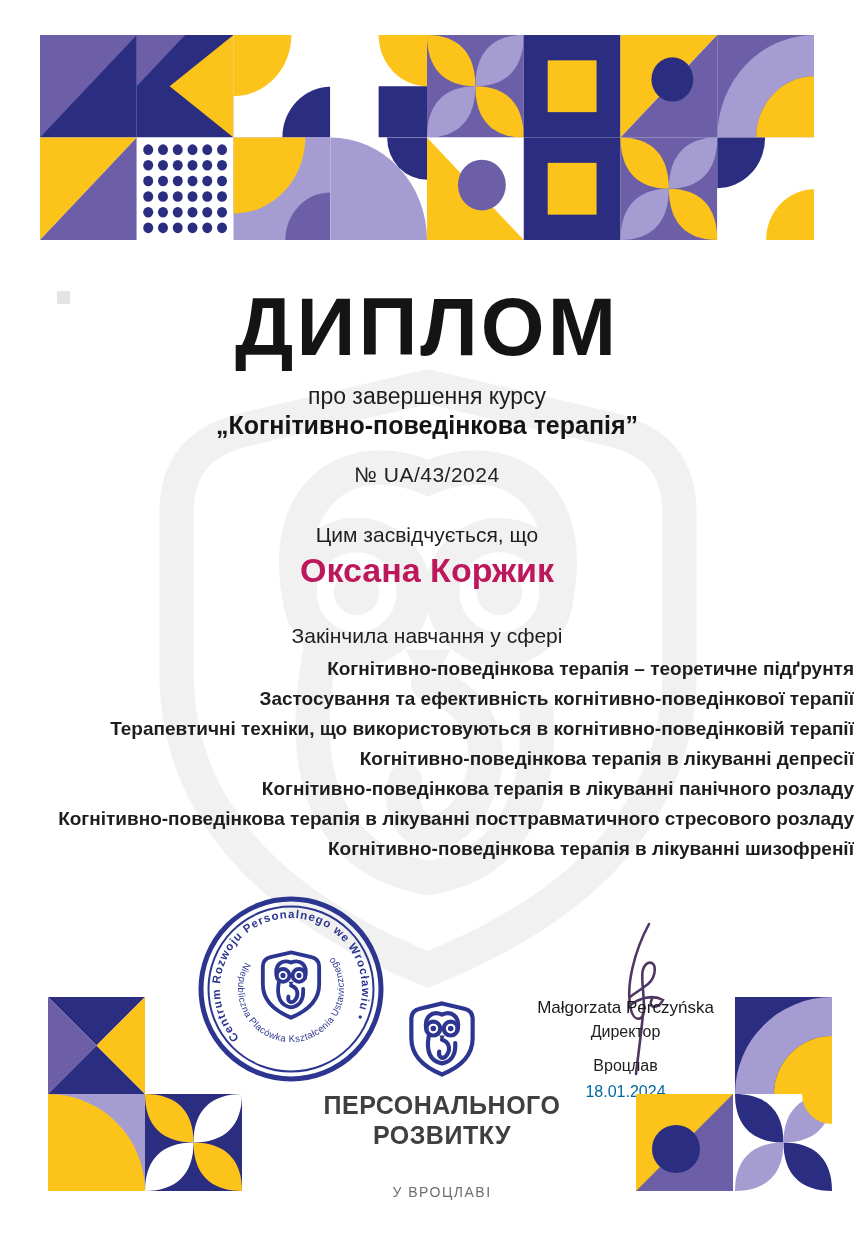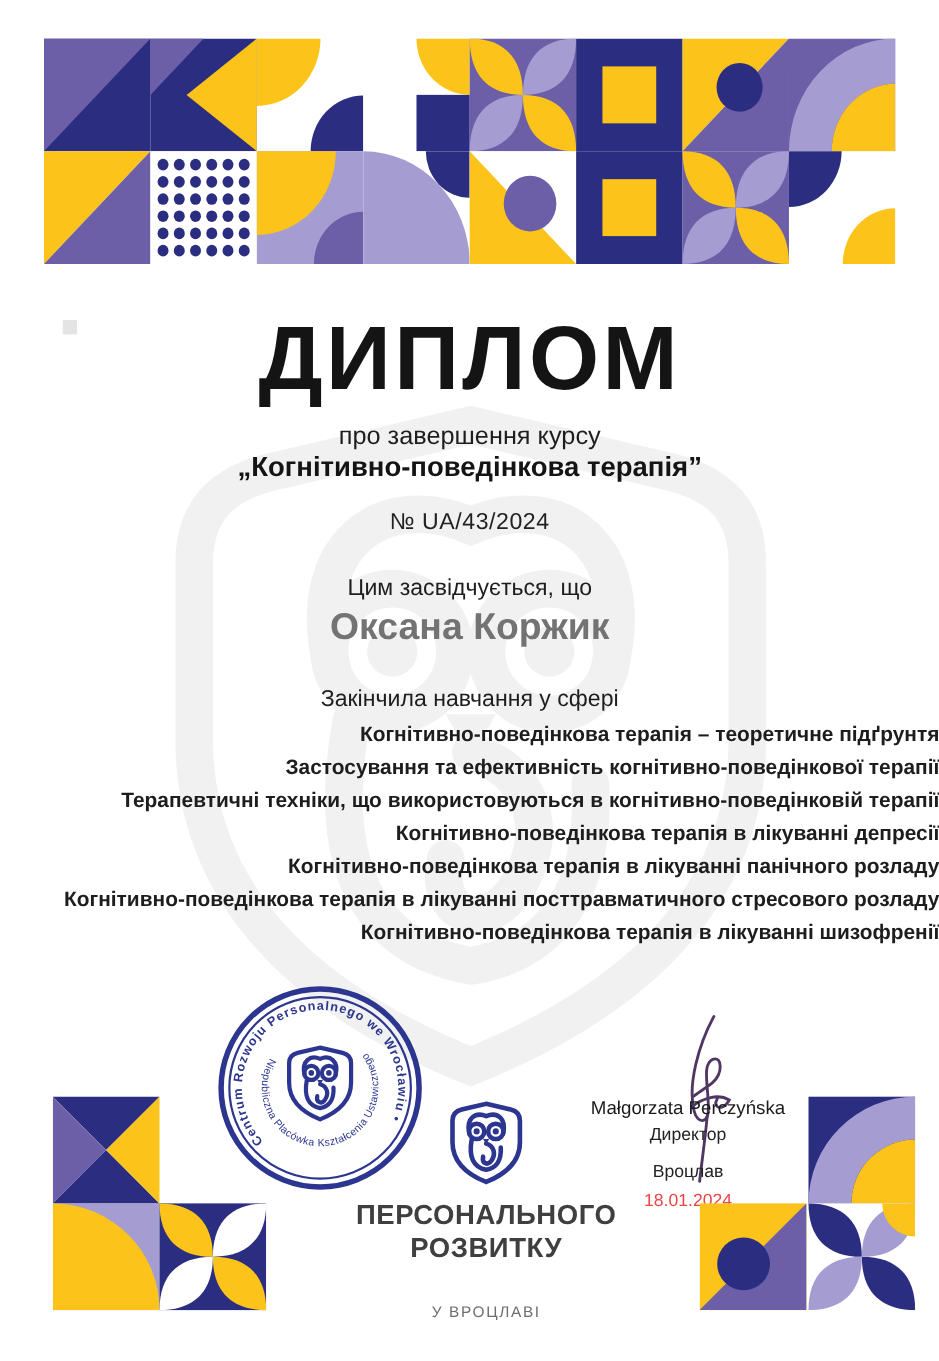--- a/index.html
+++ b/index.html
@@ -16,21 +16,21 @@
   
   .corner-mark{position:absolute;left:57px;top:291px;width:13px;height:13px;background:#e4e4e4;}
 
   
   .cline{position:absolute;left:0;right:0;text-align:center;}
   .title{top:280px;font-size:82px;font-weight:bold;letter-spacing:3px;color:#141414;}
   .subtitle{top:383px;font-size:23px;color:#1e1e1e;}
   .course{top:411px;font-size:25px;font-weight:bold;color:#141414;}
   .number{top:463px;font-size:21px;letter-spacing:.5px;color:#222;}
   .certify{top:523px;font-size:21px;color:#1e1e1e;text-align:center;}
-  .name{top:551px;font-size:34px;font-weight:bold;color:#737373;}
+  .name{top:551px;font-size:34px;font-weight:bold;color:#be185d;}
   .intro{top:624px;font-size:21px;color:#1e1e1e;}
   .topics{position:absolute;left:0;right:0;top:654px;text-align:right;font-weight:bold;}
   .topic{font-size:19px;line-height:30px;color:#1d1d1d;}
 
   
   .stamp{position:absolute;left:195px;top:893px;width:192px;height:192px;color:#2c3690;}
   .stamp-outer{font-family:"Liberation Sans",sans-serif;font-size:11.5px;font-weight:bold;
                letter-spacing:1px;fill:#2c3690;}
   .stamp-inner{font-family:"Liberation Sans",sans-serif;font-size:9.5px;letter-spacing:.4px;fill:#2c3690;}
 
@@ -40,21 +40,21 @@
                font-size:25px;font-weight:bold;line-height:30px;letter-spacing:.5px;color:#3f3f3f;}
   .issuer-loc{position:absolute;left:292px;top:1184px;width:300px;text-align:center;
               font-size:14px;letter-spacing:1.5px;color:#6e6e6e;}
 
   
   .sig-squiggle{position:absolute;left:597px;top:918px;width:90px;height:160px;}
   .sig-block{position:absolute;left:528px;top:998px;width:195px;text-align:center;}
   .sig-name{font-size:17px;font-weight:normal;color:#1a1a1a;}
   .sig-role{font-size:16px;margin-top:5px;color:#222;}
   .sig-city{font-size:16px;margin-top:16px;color:#222;}
-  .sig-date{font-size:16px;margin-top:8px;color:#ef4444;}
+  .sig-date{font-size:16px;margin-top:8px;color:#0369a1;}
 
   
   .decor-left{position:absolute;left:48px;top:996px;width:194px;height:196px;}
   .decor-right{position:absolute;left:636px;top:996px;width:196px;height:196px;}
 </style>
 </head>
 <body>
 
 <svg width="0" height="0" style="position:absolute" aria-hidden="true">
   <defs>

